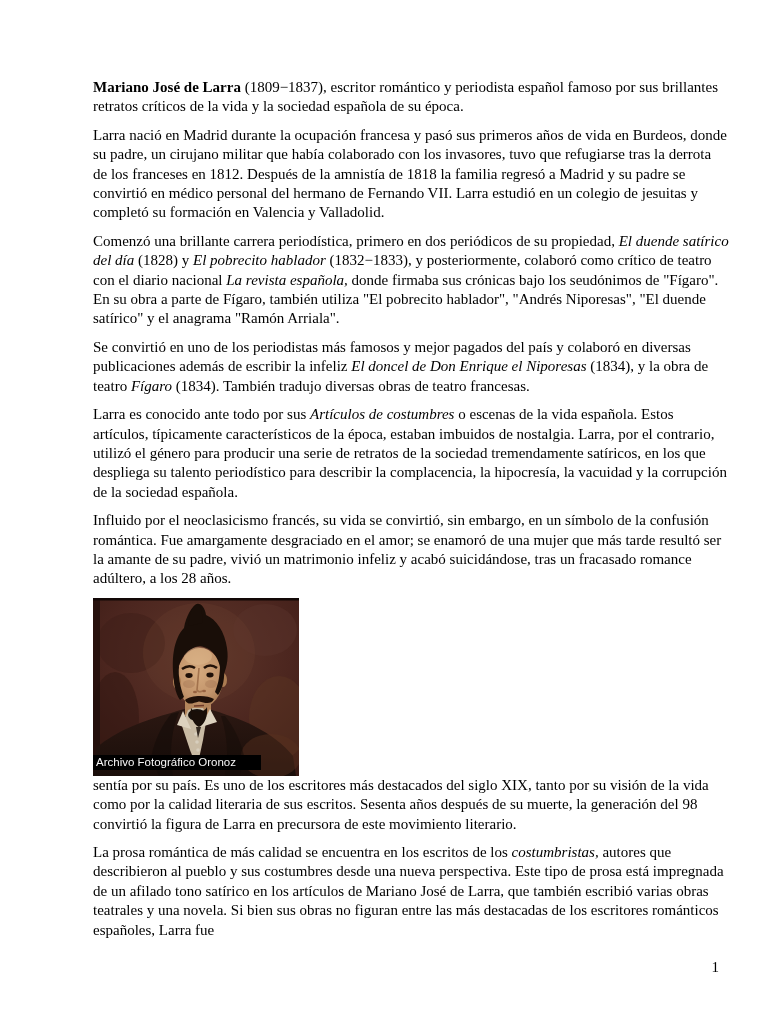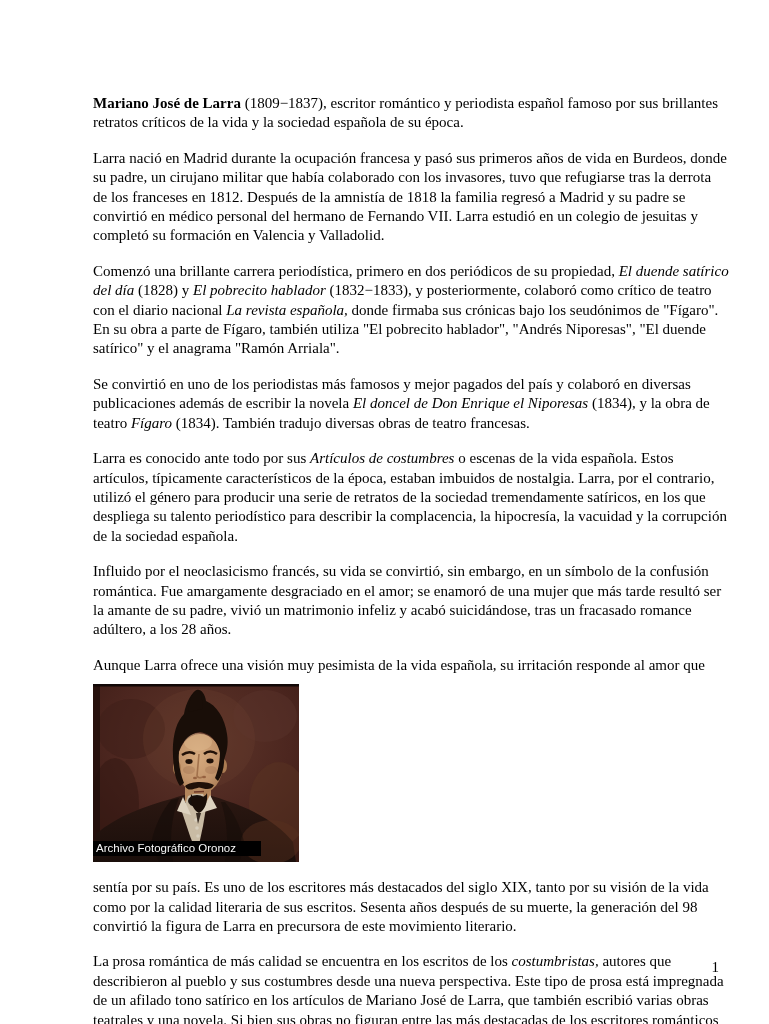--- a/index.html
+++ b/index.html
@@ -21,21 +21,21 @@
     font-size: 15px;
     line-height: 19.4px;
     text-align: left;
   }
   .heading {
     font-size: 15px;
     font-weight: bold;
     margin: 0 0 17px 0;
     line-height: 19.4px;
   }
-  .para { margin: 16px 0 9px 0; }
+  .para { margin: 0 0 9px 0; }
   .para:last-child { margin-bottom: 0; }
   .italic { font-style: italic; }
   .bold { font-weight: bold; }
   .portrait {
     position: relative;
     width: 206px;
     height: 178px;
     margin: 0;
     line-height: 0;
   }
@@ -65,24 +65,23 @@
 </head>
 <body>
 
 <div class="page">
   <div class="content">
 
 
     <p class="para"><span class="bold">Mariano José de Larra</span><span> (1809−1837), escritor romántico y periodista español famoso por sus brillantes retratos críticos de la vida y la sociedad española de su época.</span></p>
     <p class="para"><span>Larra nació en Madrid durante la ocupación francesa y pasó sus primeros años de vida en Burdeos, donde su padre, un cirujano militar que había colaborado con los invasores, tuvo que refugiarse tras la derrota de los franceses en 1812. Después de la amnistía de 1818 la familia regresó a Madrid y su padre se convirtió en médico personal del hermano de Fernando VII. Larra estudió en un colegio de jesuitas y completó su formación en Valencia y Valladolid.</span></p>
     <p class="para"><span>Comenzó una brillante carrera periodística, primero en dos periódicos de su propiedad, </span><span class="italic">El duende satírico del día</span><span> (1828) y </span><span class="italic">El pobrecito hablador</span><span> (1832−1833), y posteriormente, colaboró como crítico de teatro con el diario nacional </span><span class="italic">La revista española,</span><span> donde firmaba sus crónicas bajo los seudónimos de "Fígaro". En su obra a parte de Fígaro, también utiliza "El pobrecito hablador", "Andrés Niporesas", "El duende satírico" y el anagrama "Ramón Arriala".</span></p>
-    <p class="para"><span>Se convirtió en uno de los periodistas más famosos y mejor pagados del país y colaboró en diversas publicaciones además de escribir la novela </span><span class="italic">El doncel de Don Enrique el Niporesas</span><span> (1834), y la obra de teatro </span><span class="italic">Fígaro</span><span> (1834). También tradujo diversas obras de teatro francesas.</span></p>
+    <p class="para"><span>Se convirtió en uno de los periodistas más famosos y mejor pagados del país y colaboró en diversas publicaciones además de escribir la infeliz </span><span class="italic">El doncel de Don Enrique el Niporesas</span><span> (1834), y la obra de teatro </span><span class="italic">Fígaro</span><span> (1834). También tradujo diversas obras de teatro francesas.</span></p>
     <p class="para"><span>Larra es conocido ante todo por sus </span><span class="italic">Artículos de costumbres</span><span> o escenas de la vida española. Estos artículos, típicamente característicos de la época, estaban imbuidos de nostalgia. Larra, por el contrario, utilizó el género para producir una serie de retratos de la sociedad tremendamente satíricos, en los que despliega su talento periodístico para describir la complacencia, la hipocresía, la vacuidad y la corrupción de la sociedad española.</span></p>
     <p class="para"><span>Influido por el neoclasicismo francés, su vida se convirtió, sin embargo, en un símbolo de la confusión romántica. Fue amargamente desgraciado en el amor; se enamoró de una mujer que más tarde resultó ser la amante de su padre, vivió un matrimonio infeliz y acabó suicidándose, tras un fracasado romance adúltero, a los 28 años.</span></p>
-    <p class="para"><span>Aunque Larra ofrece una visión muy pesimista de la vida española, su irritación responde al amor que</span></p>
 
     <div class="portrait">
       <svg viewBox="0 0 206 178" xmlns="http://www.w3.org/2000/svg">
         <defs>
           <radialGradient id="bgG" cx="52%" cy="32%" r="80%">
             <stop offset="0%" stop-color="#5e362a"></stop>
             <stop offset="55%" stop-color="#4c261f"></stop>
             <stop offset="100%" stop-color="#381913"></stop>
           </radialGradient>
           <radialGradient id="skinG" cx="45%" cy="38%" r="70%">

